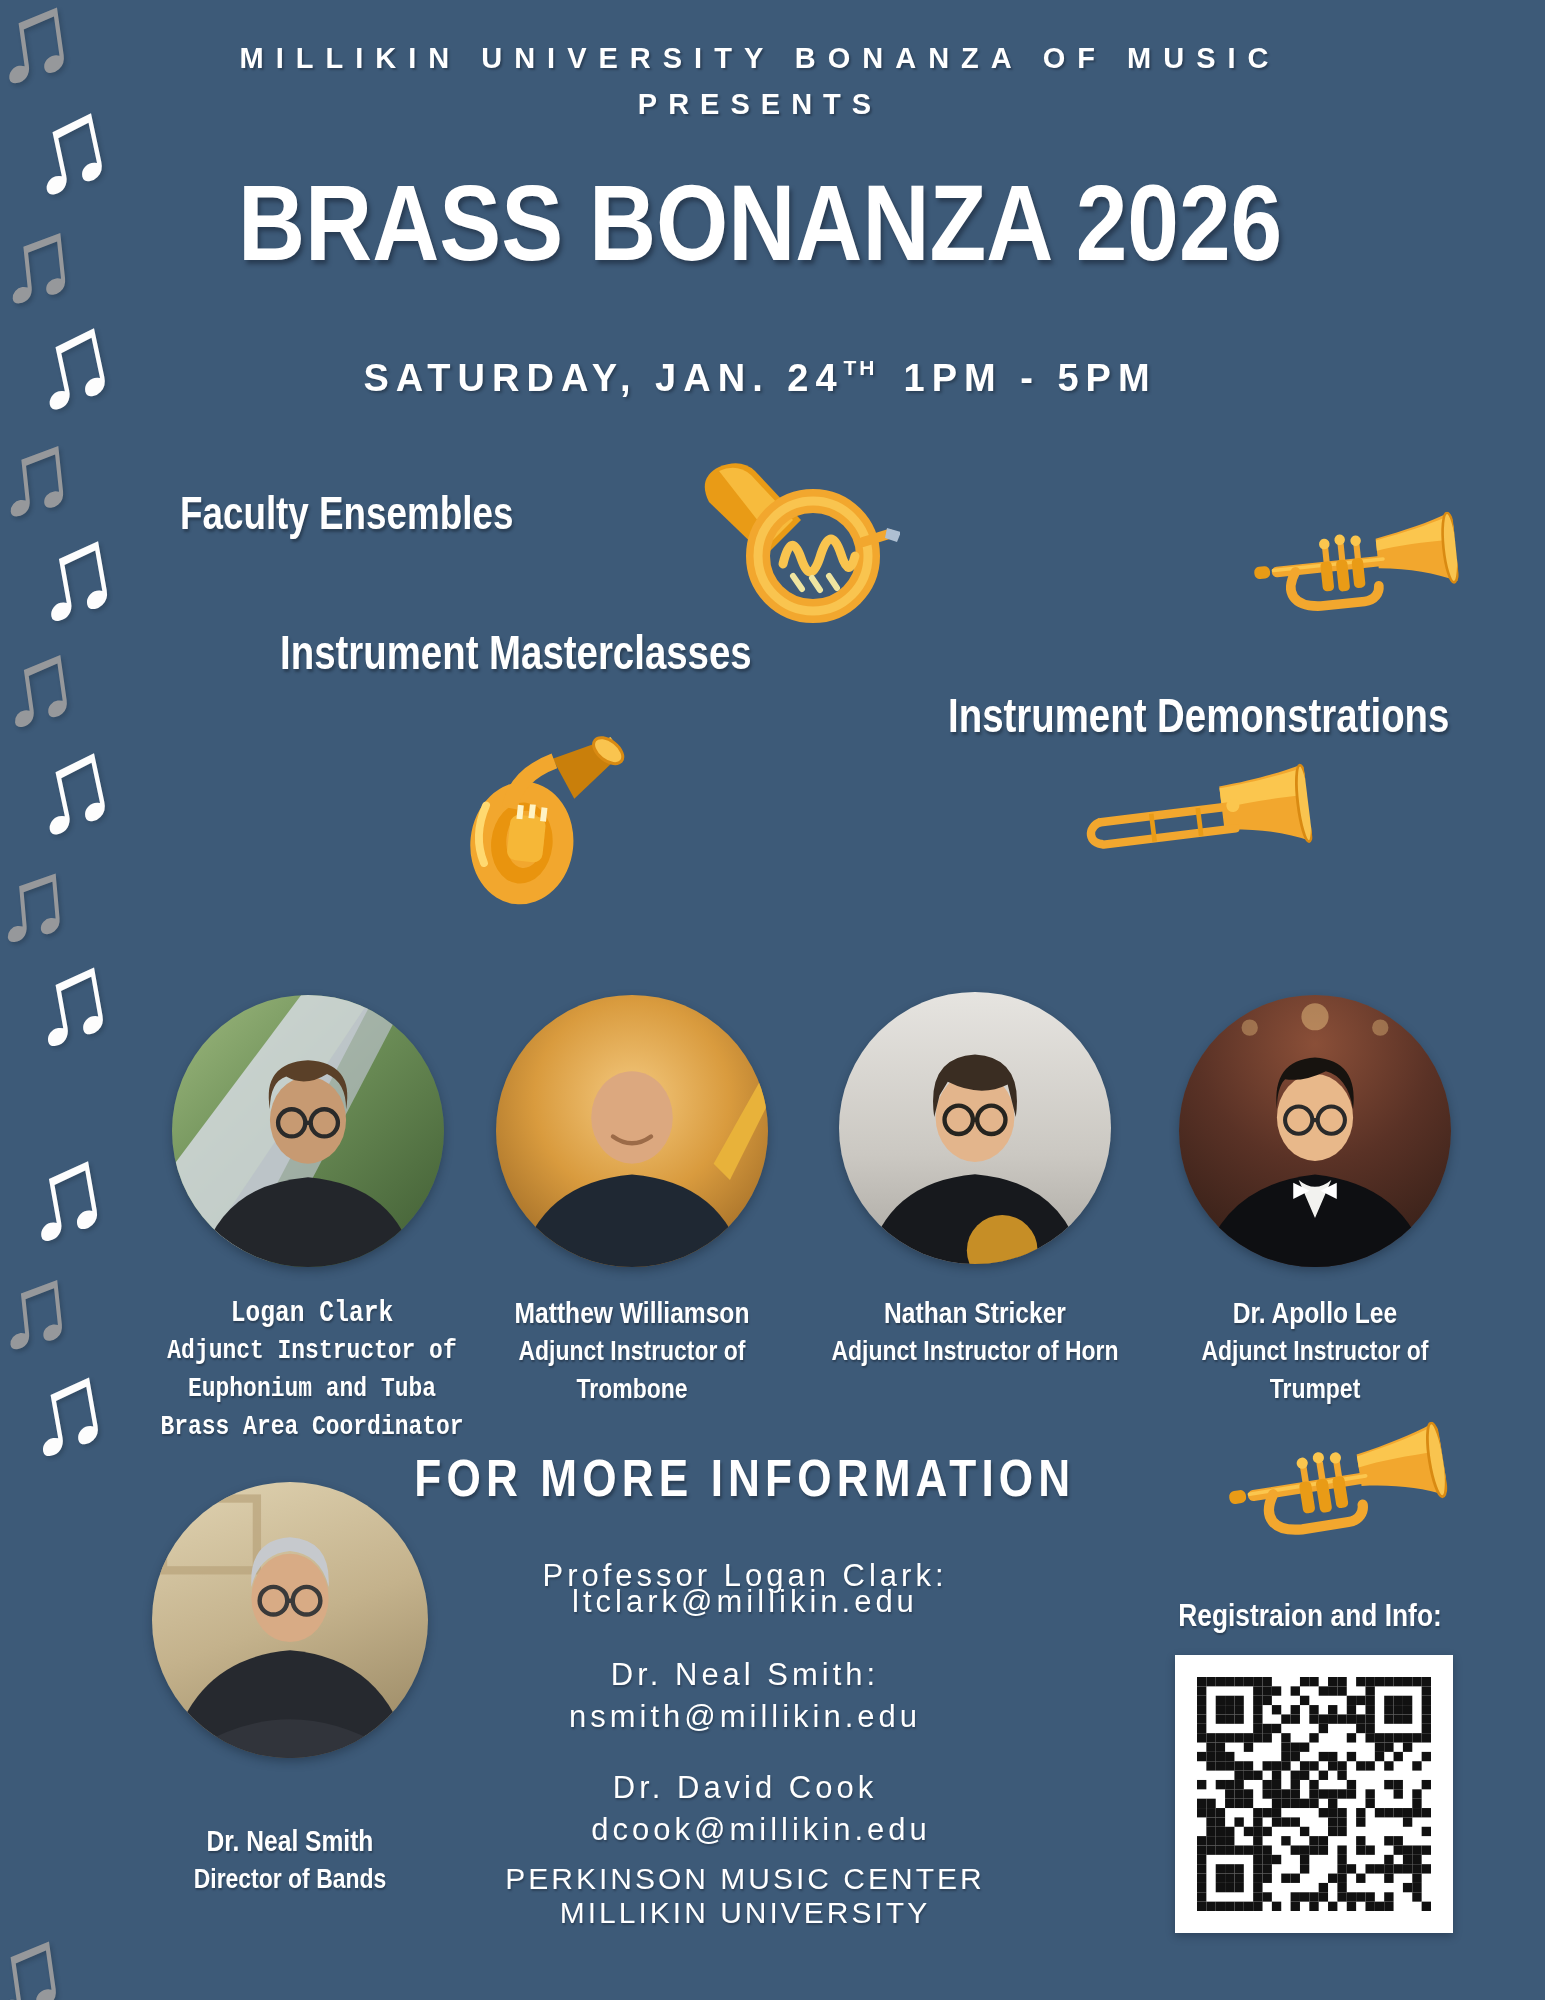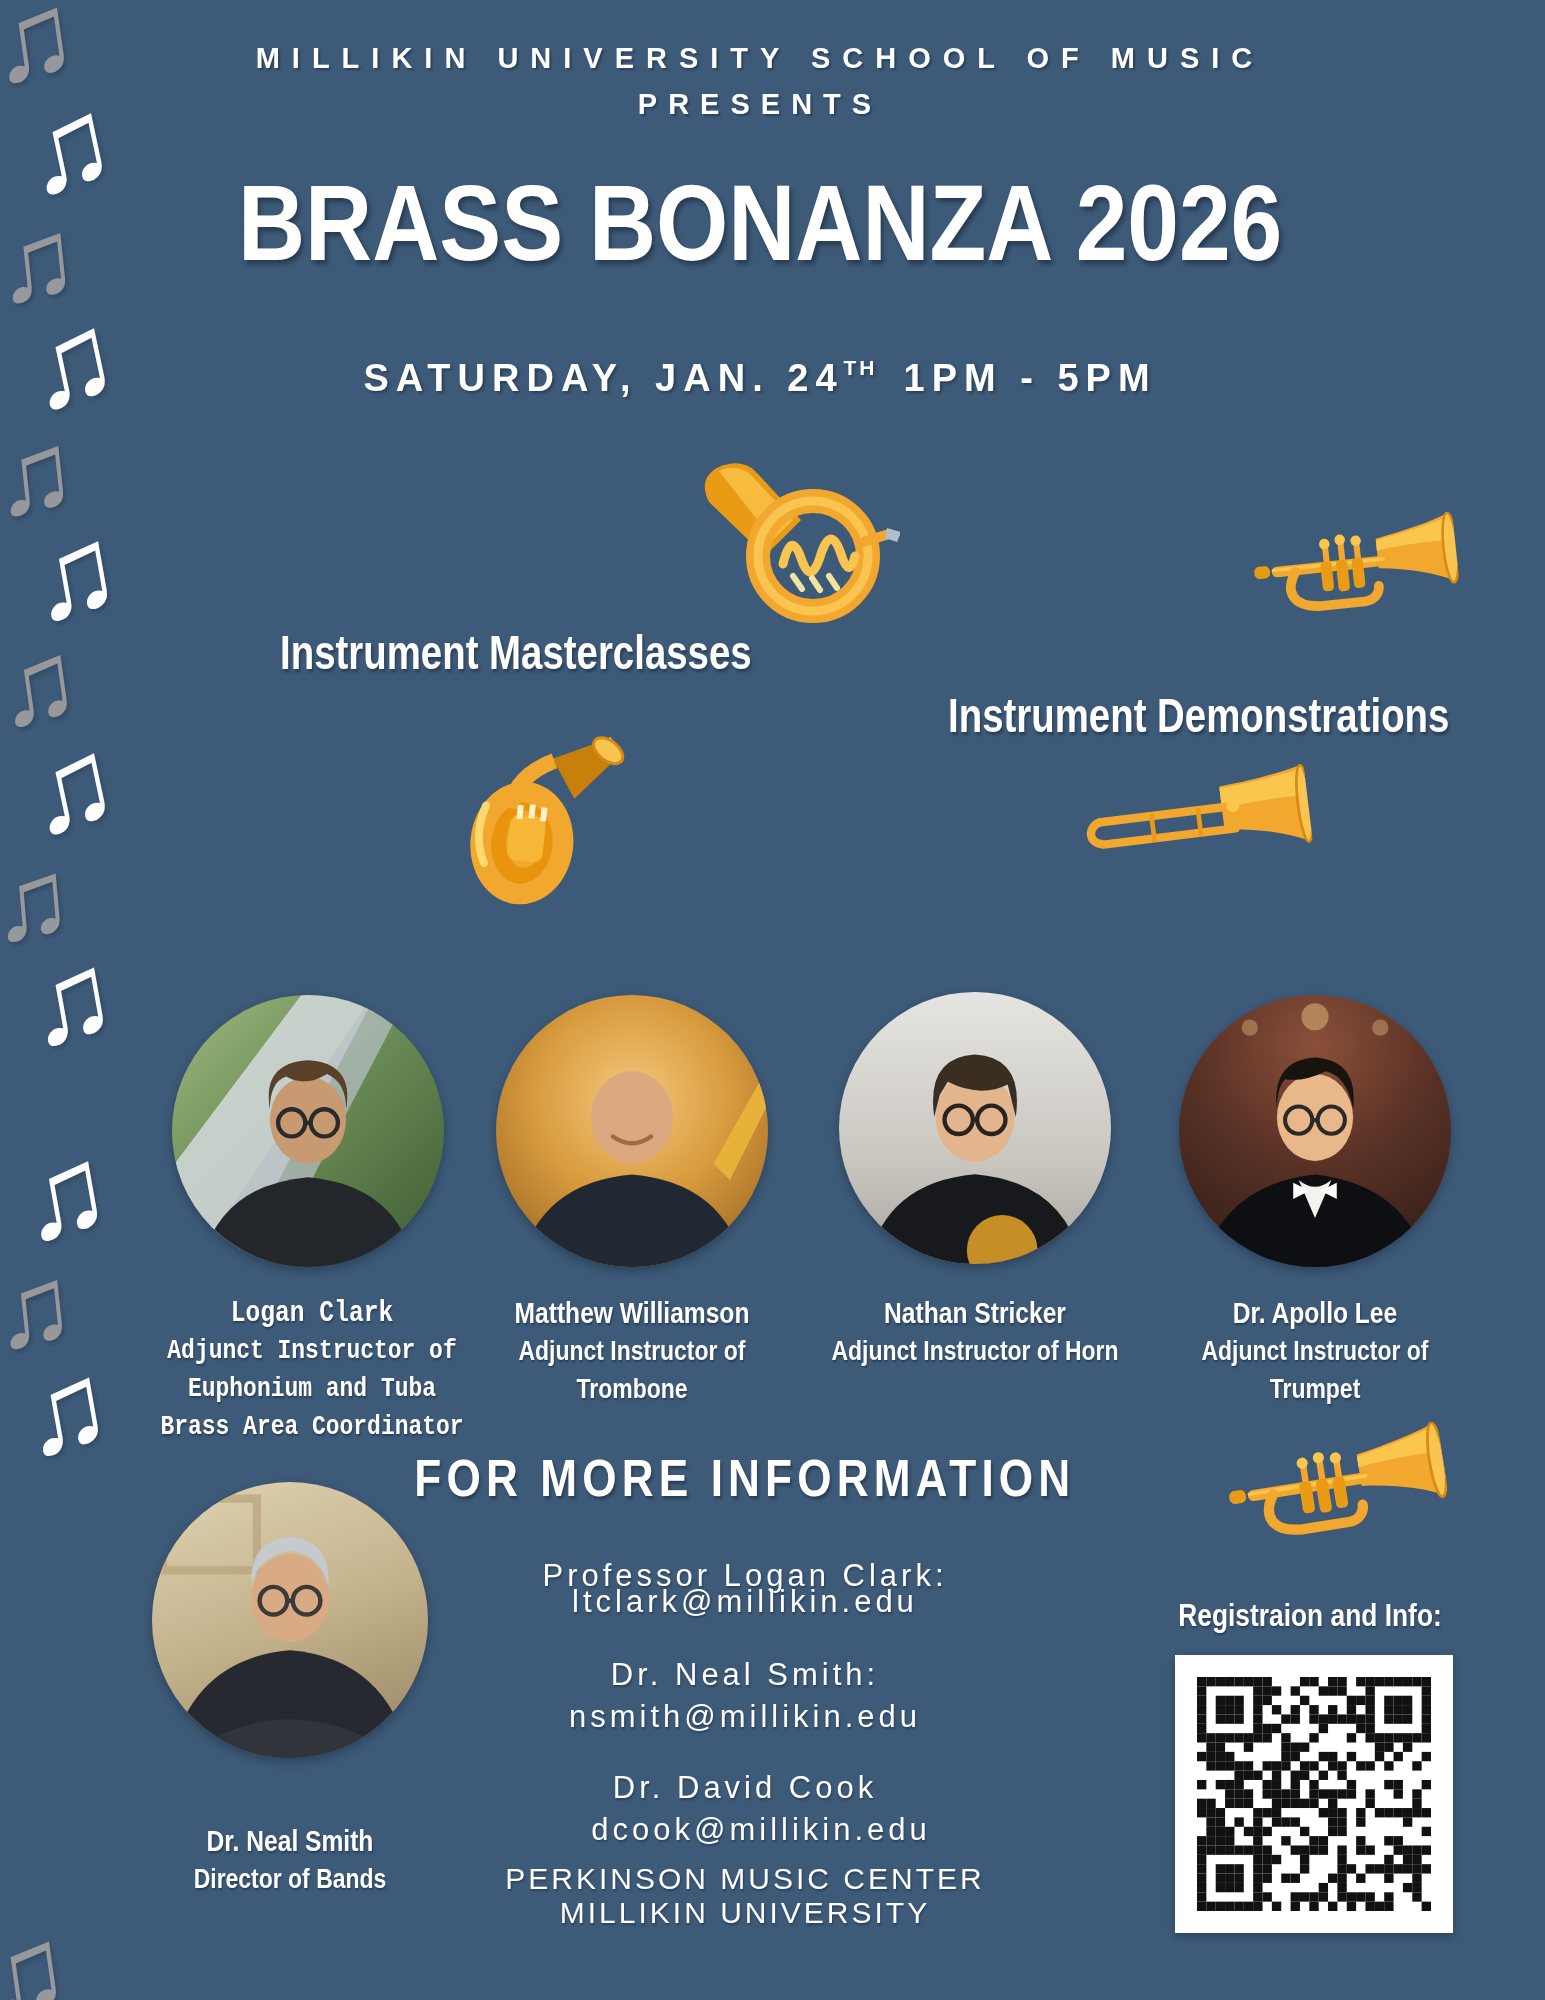--- a/index.html
+++ b/index.html
@@ -70,27 +70,28 @@
   <span class="note" style="left:28px;top:512px;font-size:122px;color:#fdfdfd;transform:rotate(-10deg);">♫</span>
   <span class="note" style="left:-5px;top:628px;font-size:112px;color:#96989b;transform:rotate(-8deg);">♫</span>
   <span class="note" style="left:25px;top:725px;font-size:122px;color:#fdfdfd;transform:rotate(-12deg);">♫</span>
   <span class="note" style="left:-10px;top:845px;font-size:110px;color:#96989b;transform:rotate(-5deg);">♫</span>
   <span class="note" style="left:25px;top:938px;font-size:120px;color:#fdfdfd;transform:rotate(-10deg);">♫</span>
   <span class="note" style="left:18px;top:1132px;font-size:122px;color:#fdfdfd;transform:rotate(-10deg);">♫</span>
   <span class="note" style="left:-8px;top:1252px;font-size:110px;color:#96989b;transform:rotate(-6deg);">♫</span>
   <span class="note" style="left:20px;top:1348px;font-size:120px;color:#fdfdfd;transform:rotate(-10deg);">♫</span>
   <span class="note" style="left:-20px;top:1912px;font-size:118px;color:#96989b;transform:rotate(-8deg);">♫</span>
 
-  <div class="hcol presenter">MILLIKIN UNIVERSITY SCHOOL OF MUSIC</div>
+  <div class="hcol presenter">MILLIKIN UNIVERSITY BONANZA OF MUSIC</div>
   <div class="hcol presents">PRESENTS</div>
   <div class="hcol title"><span>BRASS BONANZA 2026</span></div>
   <div class="hcol date">
     <span>SATURDAY, JAN. 24</span><sup>TH</sup><span class="tm">1PM - 5PM</span>
   </div>
 
+  <div class="feature" style="left:180px;top:486px;font-size:46px;"><span>Faculty Ensembles</span></div>
   <div class="feature" style="left:280px;top:625px;font-size:48px;"><span>Instrument Masterclasses</span></div>
   <div class="feature" style="left:948px;top:688px;font-size:48px;"><span>Instrument Demonstrations</span></div>
 
   <div class="inst" style="left:695px;top:458px;width:205px;height:168px;" aria-label="french horn">
     <svg viewBox="0 0 205 168">
       <path d="M14 44 Q2 20 24 9 Q46 0 60 13 L106 62 L70 98 Z" fill="#e99b16"></path>
       <path d="M24 13 Q42 5 56 17 L98 62 L78 82 Z" fill="#f7bb3d"></path>
       <circle cx="118" cy="98" r="55" fill="none" stroke="#f2a72e" stroke-width="24"></circle>
       <circle cx="118" cy="98" r="55" fill="none" stroke="#f9c44f" stroke-width="9"></circle>
       <path d="M88 106 q8 -34 18 -6 q10 30 20 -4 q10 -30 20 0 q8 26 14 2" fill="none" stroke="#f9c44f" stroke-width="9" stroke-linecap="round"></path>

